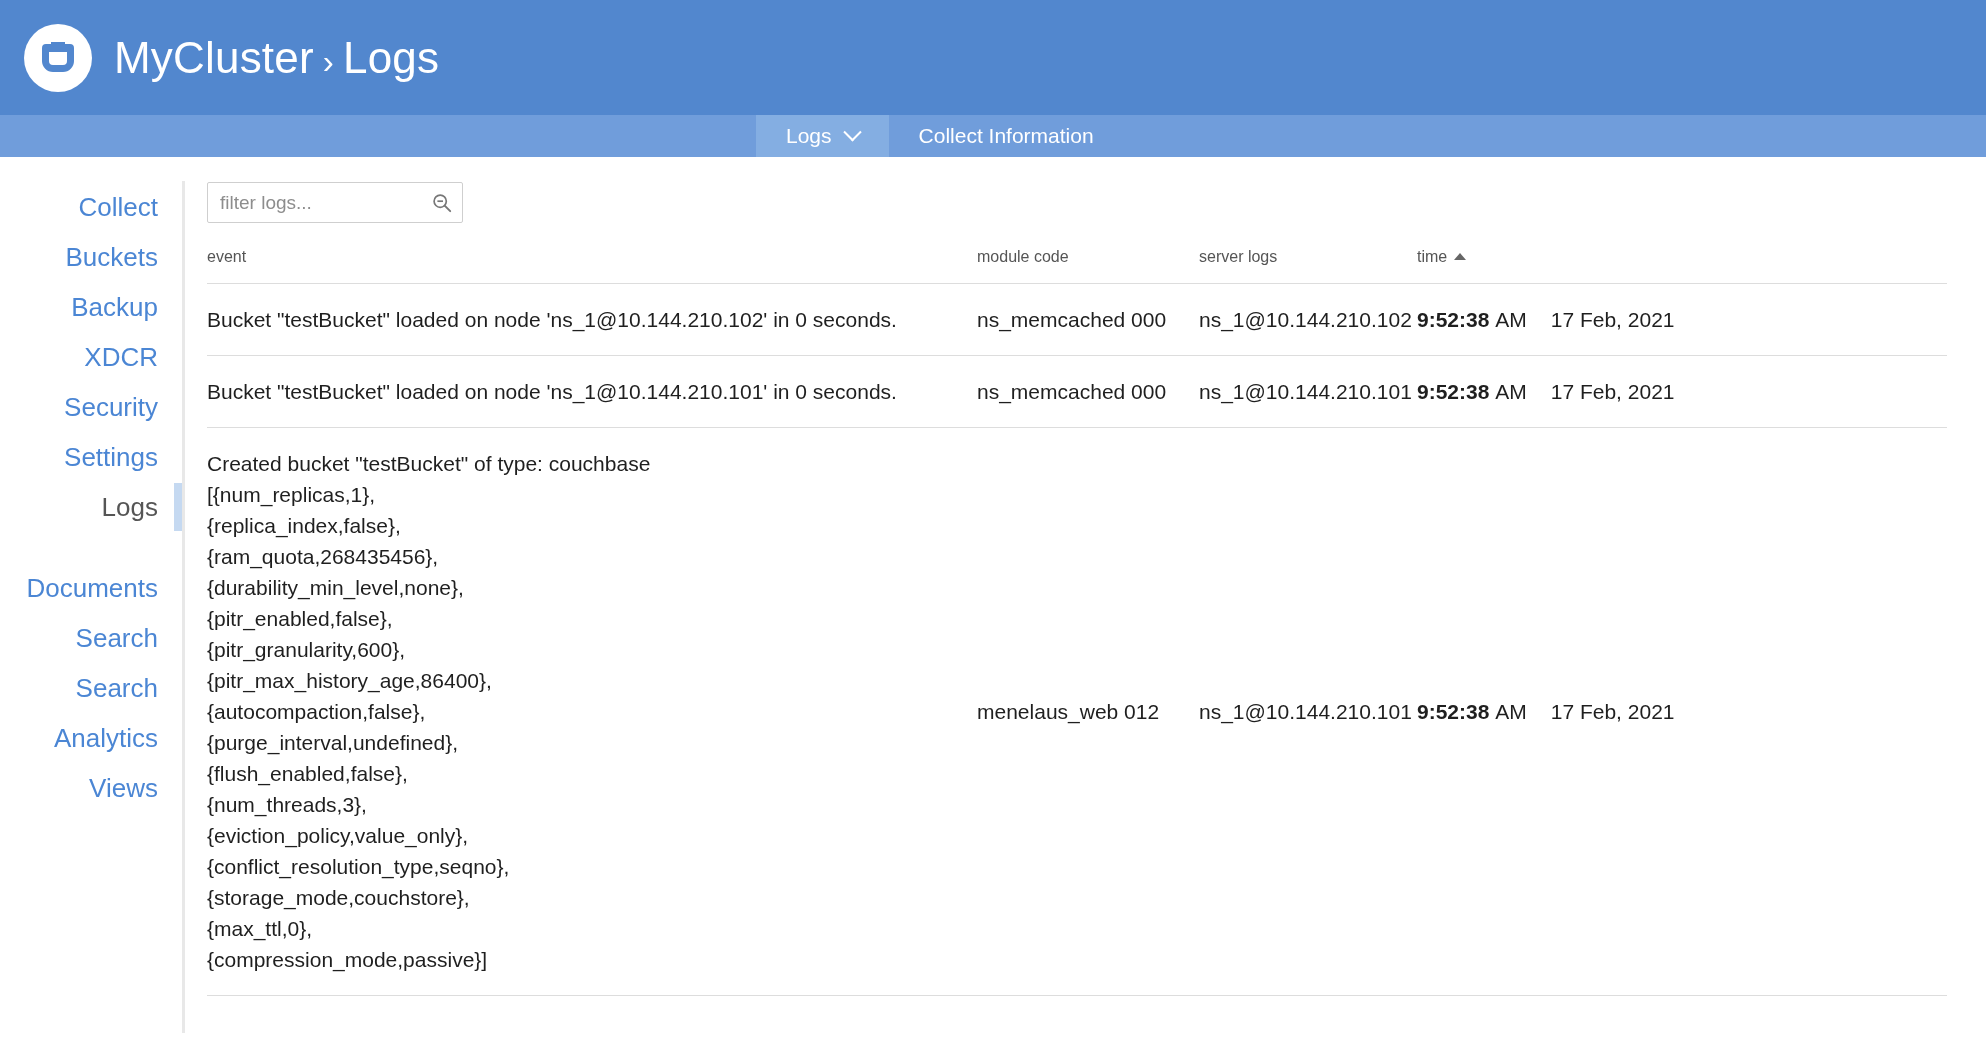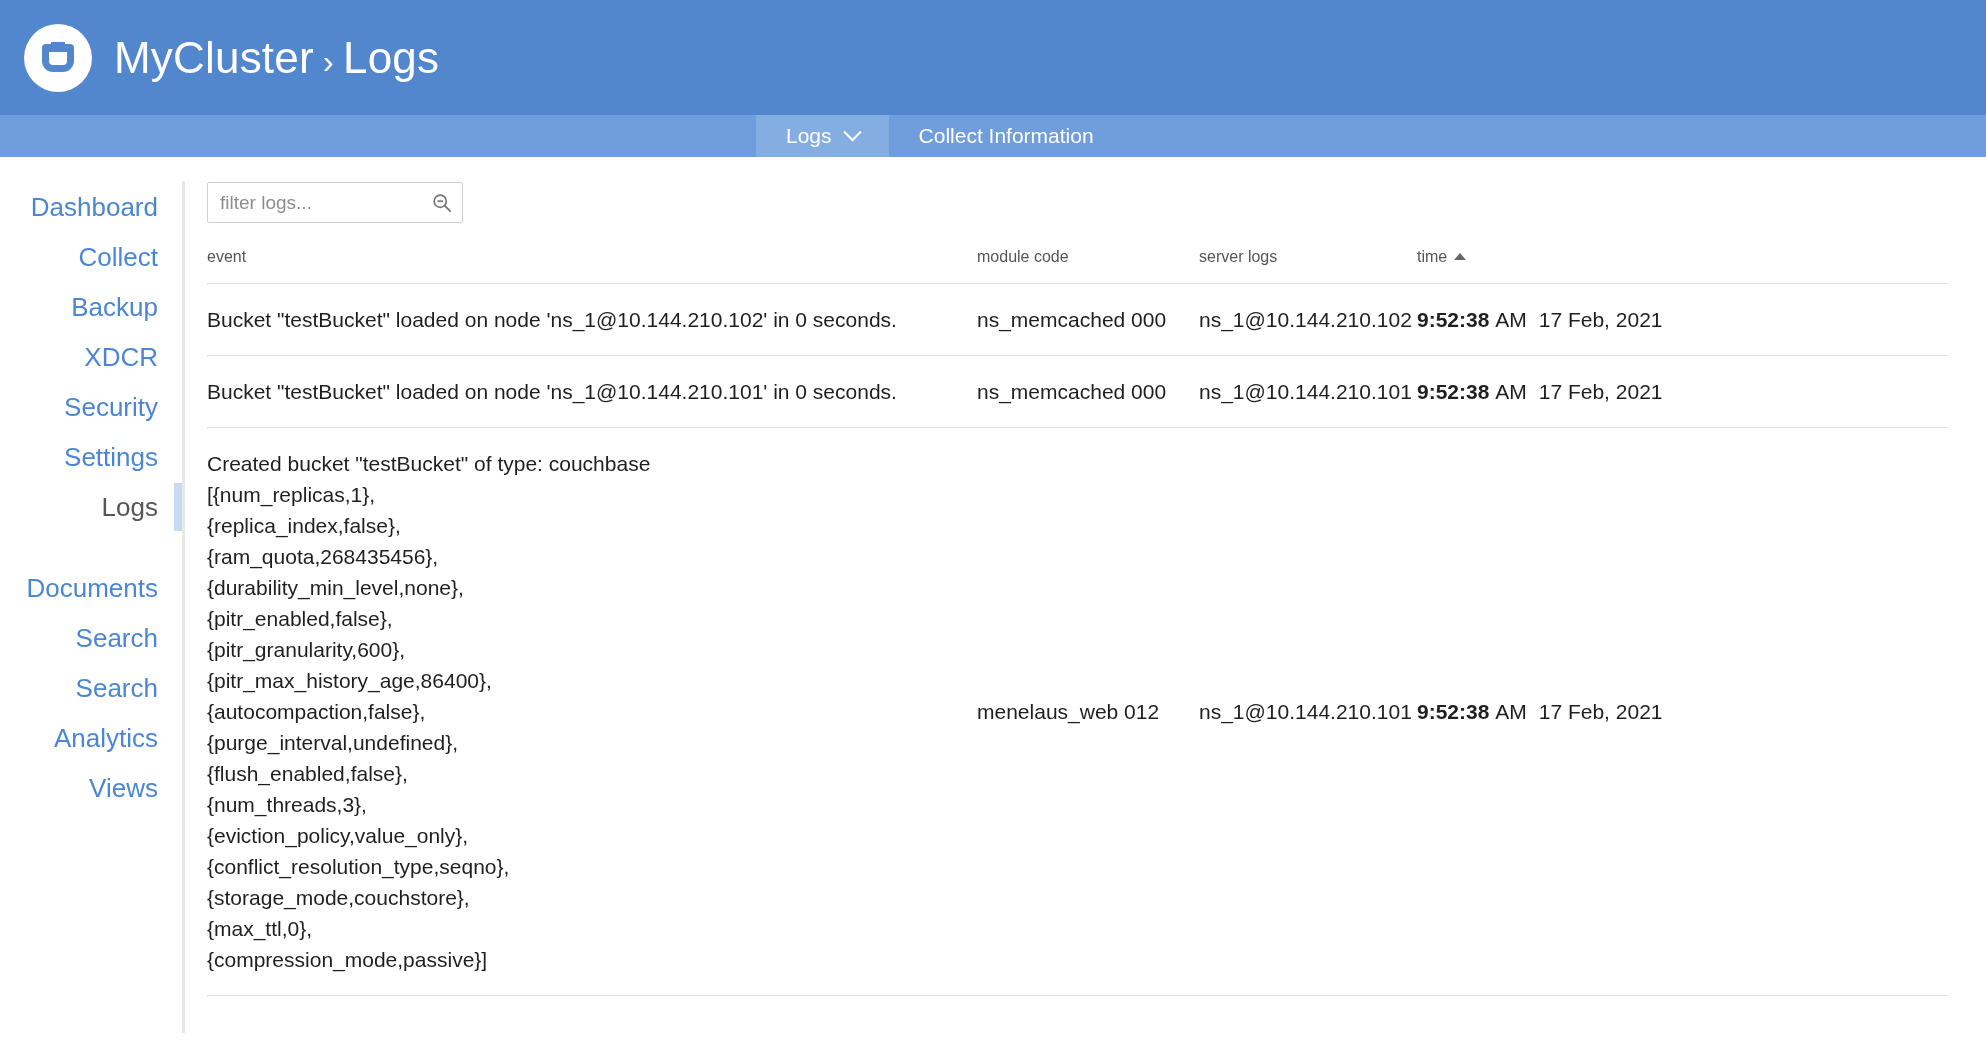--- a/index.html
+++ b/index.html
@@ -230,21 +230,21 @@
   col.c-event  { width: 770px; }
   col.c-module { width: 222px; }
   col.c-node   { width: 218px; }
   col.c-time   { width: 530px; }
 
   td.ev { padding-right: 60px; }
   .ev-text { white-space: pre-line; }
   .time-cell { white-space: nowrap; }
   .time-val { font-weight: bold; }
   .time-ampm { font-weight: 400; }
-  .time-date { font-weight: 400; margin-left: 12px; }
+  .time-date { font-weight: 400; margin-left: 24px; }
 </style>
 </head>
 <body>
 
 <div class="header">
   <div class="logo"></div>
   <div class="brand-title">
     <span>MyCluster</span>
     <span class="brand-sep">›</span>
     <span>Logs</span>
@@ -260,22 +260,22 @@
     <span>Collect Information</span>
   </div>
 </div>
 
 <div class="body-wrap">
 
   <nav class="sidebar">
     <div class="rule"></div>
 
     <div class="nav-group">
-      <a class="nav-item">Dashboard</a>
       <a class="nav-item">Collect</a>
+      <a class="nav-item">Buckets</a>
       <a class="nav-item">Backup</a>
       <a class="nav-item">XDCR</a>
       <a class="nav-item">Security</a>
       <a class="nav-item">Settings</a>
       <a class="nav-item active"><span class="active-bar"></span><span>Logs</span></a>
     </div>
 
     <div class="nav-gap"></div>
 
     <div class="nav-group">

